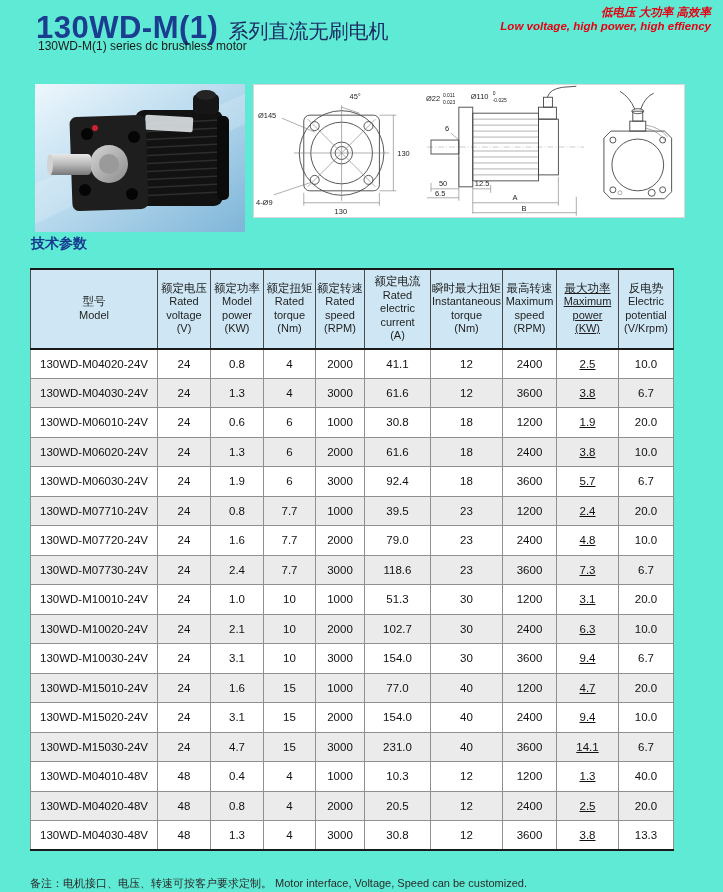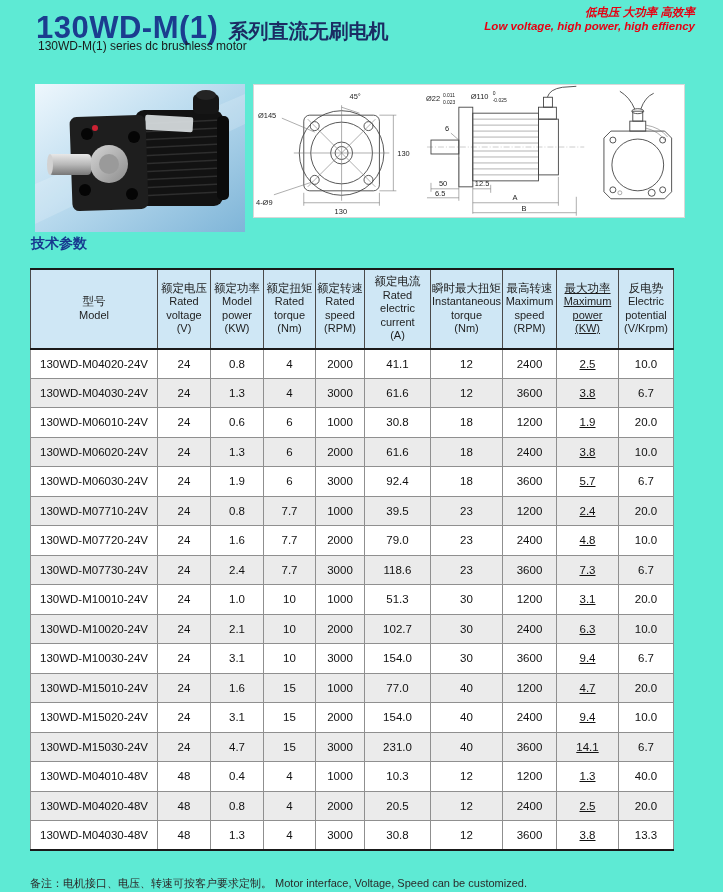--- a/index.html
+++ b/index.html
@@ -4,23 +4,23 @@
 <style>
   * { margin:0; padding:0; box-sizing:border-box; }
   html,body { background:#ffffff; }
   .page {
     position:relative; width:723px; height:892px; background:#5eead4; overflow:hidden;
     font-family:"Liberation Sans","DejaVu Sans",sans-serif; color:#222;
   }
   
   .title-row { position:absolute; left:36px; top:10px; display:flex; align-items:baseline; gap:10px; }
   .title-en { font-size:31px; font-weight:bold; color:#1b3d8f; letter-spacing:0.5px; }
-  .title-zh { font-size:20px; font-weight:bold; color:#1b2c63; }
+  .title-zh { font-size:20px; font-weight:normal; color:#1b2c63; }
   .subtitle { position:absolute; left:38px; top:39px; font-size:12px; color:#1a1a1a; }
-  .tagline { position:absolute; right:28px; top:5px; text-align:right; color:#e60012; font-style:italic; font-weight:bold; }
+  .tagline { position:absolute; right:12px; top:5px; text-align:right; color:#e60012; font-style:italic; font-weight:bold; }
   .tagline-zh { font-size:11.5px; }
   .tagline-en { font-size:11.5px; }
   
   .photo { position:absolute; left:35px; top:84px; width:210px; height:148px; }
   .drawings {
     position:absolute; left:253px; top:84px; width:432px; height:134px;
     border:1px solid #d8d8d8; background:#fff; display:flex; align-items:center;
   }
   .drawings svg { display:block; }
   .dwg-line { stroke:#444; stroke-width:0.9; fill:none; }

